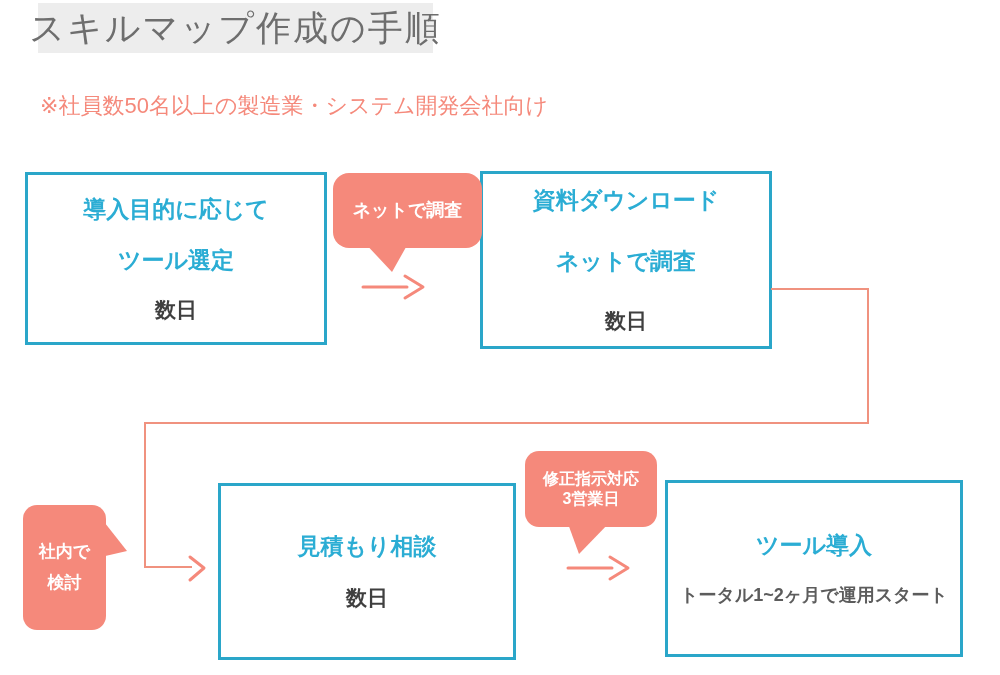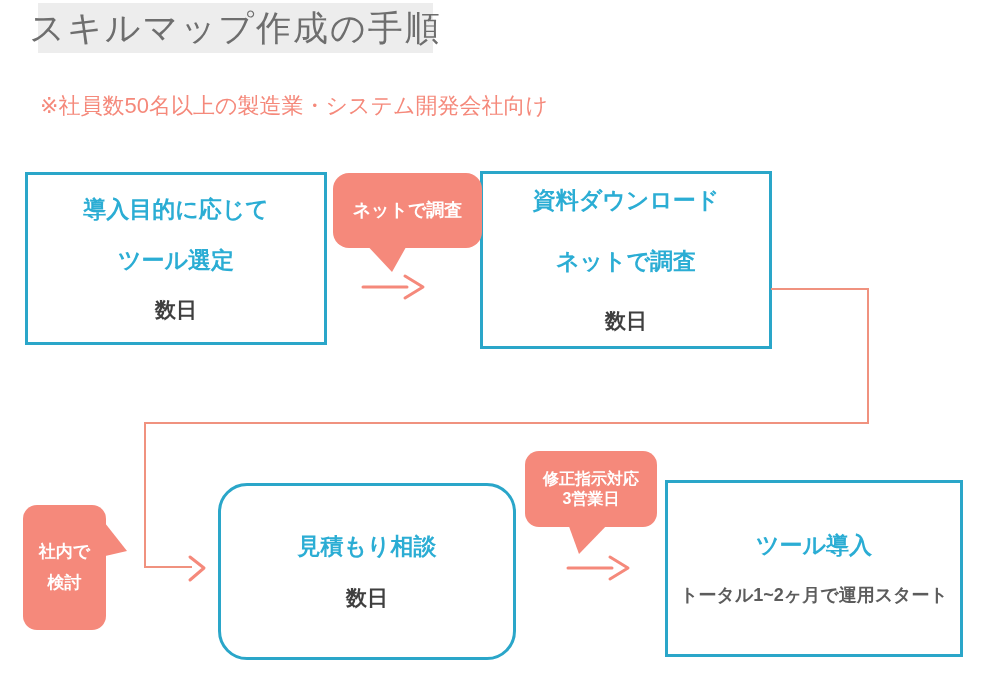--- a/index.html
+++ b/index.html
@@ -37,21 +37,21 @@
   .step{
     position:absolute;background:#fff;border:3px solid var(--teal);
     display:flex;flex-direction:column;align-items:center;justify-content:center;
     text-align:center;
   }
   .step .main{color:var(--teal-text);font-weight:700;font-size:23px;white-space:nowrap;}
   .step .dur{color:var(--dark-text);font-weight:700;font-size:21px;white-space:nowrap;}
   .step .note{color:var(--note-text);font-weight:700;font-size:18px;white-space:nowrap;}
   #box1{left:25px;top:172px;width:302px;height:173px;gap:20px;}
   #box2{left:480px;top:171px;width:292px;height:178px;gap:30px;}
-  #box3{left:218px;top:483px;width:298px;height:177px;gap:22px;border-radius:29px;}
+  #box3{left:218px;top:483px;width:298px;height:177px;gap:22px;}
   #box4{left:665px;top:480px;width:298px;height:177px;gap:22px;}
 
   .bubble{
     position:absolute;background:var(--salmon);color:#fff;font-weight:700;
     border-radius:16px;display:flex;flex-direction:column;align-items:center;
     justify-content:center;text-align:center;line-height:1.15;
   }
   #bubble1{left:333px;top:173px;width:149px;height:75px;font-size:18px;text-align:right;}
   #bubble2{left:23px;top:505px;width:83px;height:125px;font-size:17px;gap:11px;border-radius:14px;}
   #bubble3{left:525px;top:451px;width:132px;height:76px;font-size:16px;gap:1px;border-radius:14px;}

